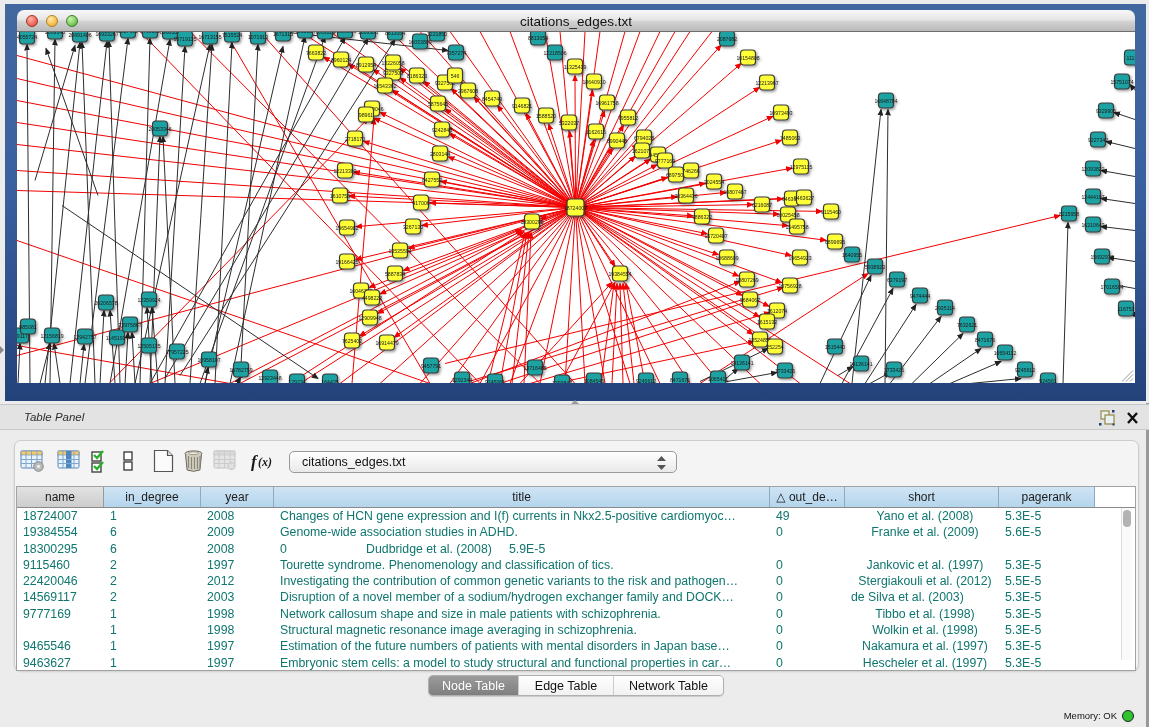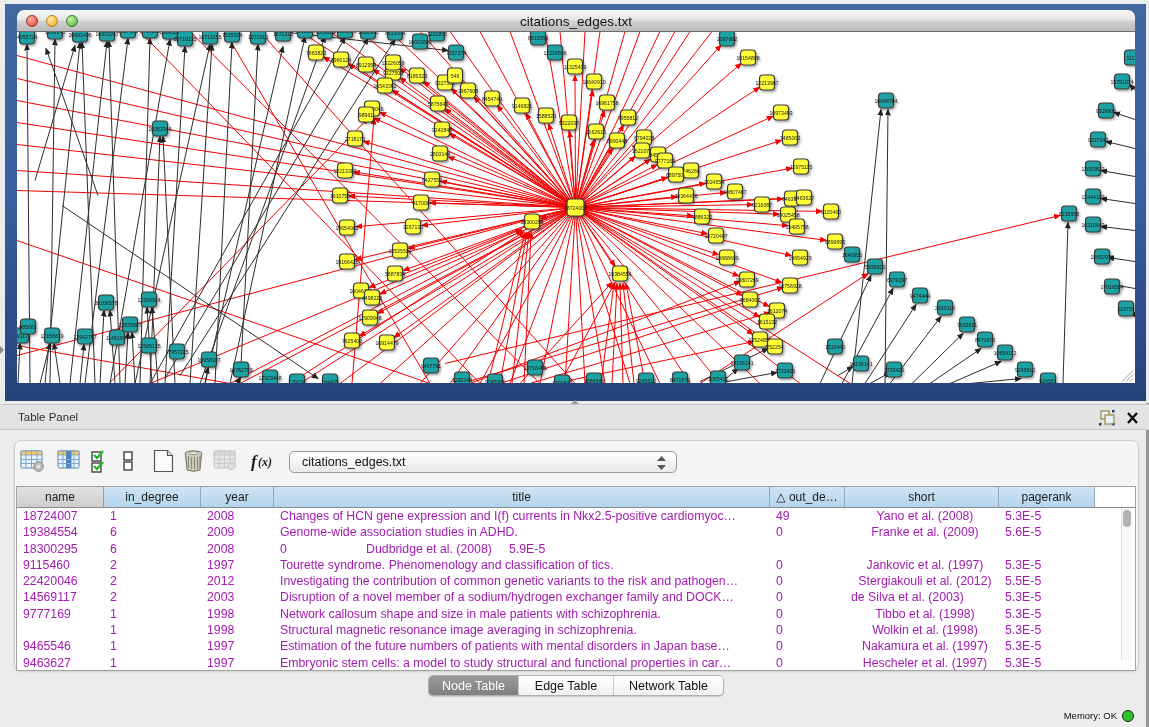--- a/index.html
+++ b/index.html
@@ -8,33 +8,33 @@
 #titlebar{position:absolute;left:17px;top:10px;width:1118px;height:22px;
  border-radius:7px 7px 0 0;
  background:linear-gradient(180deg,#f7f7f7 0%,#e6e6e6 45%,#d2d2d2 55%,#b9b9b9 100%);
  border-bottom:1px solid #6e6e6e;}
 #titlebar .title{position:absolute;width:100%;text-align:center;top:3.5px;
  font-size:13.5px;font-weight:normal;color:#111;}
 .tl{position:absolute;top:5px;width:12px;height:12px;border-radius:50%;}
 #canvas{position:absolute;left:17px;top:32px;width:1118px;height:351px;background:#fff;overflow:hidden;}
 #tpbar{position:absolute;left:0;top:404px;width:1149px;height:26px;background:#e3e3e3;
  border-top:1px solid #c6c6c6;border-bottom:1px solid #c9c9c9;}
-#tpbar .t{position:absolute;left:18px;top:6px;font-size:11.5px;color:#2e2e2e;}
+#tpbar .t{position:absolute;left:24px;top:6px;font-size:11.5px;color:#2e2e2e;font-style:italic;}
 #panel{position:absolute;left:14px;top:440px;width:1125px;height:231px;background:#f4f4f4;
  border:1px solid #cdcdcd;border-radius:7px;box-shadow:0 1px 2px rgba(0,0,0,0.12);}
 #dd{position:absolute;left:289px;top:451px;width:388px;height:22px;border:1px solid #9a9a9a;
  border-radius:5px;background:linear-gradient(180deg,#ffffff,#e9e9e9);
  font-size:12.5px;color:#111;line-height:20px;padding-left:12px;}
 #table{position:absolute;left:16px;top:486px;width:1120px;height:185px;background:#fff;
  border:1px solid #a2a2a2;}
 #thead{display:flex;height:21px;border-bottom:1px solid #8a8a8a;}
 .hc{background:linear-gradient(180deg,#cfe4f4,#b4d5ec);border-right:1px solid #8fa9bd;
  font-size:12px;color:#1c1c1c;text-align:center;line-height:20px;flex:none;}
 .hc.gray{background:linear-gradient(180deg,#e2e2e2,#cdcdcd);border-right:1px solid #9a9a9a;}
-.tr{display:flex;height:16.3px;font-size:12.3px;color:#a21caf;}
+.tr{display:flex;height:16.3px;font-size:12.3px;color:#0f766e;}
 .c{flex:none;padding-left:6px;white-space:nowrap;overflow:hidden;line-height:16px;}
 #sb{position:absolute;left:1121px;top:508px;width:11px;height:152px;background:#fafafa;
  border-left:1px solid #e0e0e0;}
 #sbt{position:absolute;left:1122.5px;top:510px;width:8px;height:17px;background:#b3b3b3;border-radius:4px;}
 #tabs{position:absolute;left:428px;top:675px;height:21px;display:flex;
  border:1px solid #b0b0b0;border-radius:5px;background:#fdba74;overflow:hidden;
  box-shadow:0 1px 1px rgba(0,0,0,0.15);}
 #tabs div{font-size:12.5px;line-height:20px;text-align:center;flex:none;}
 #tabs .sel{background:linear-gradient(180deg,#9b9b9b,#7f7f7f);color:#fff;width:89px;}
 #tabs .n{color:#111;background:linear-gradient(180deg,#ffffff,#f1f1f1);border-left:1px solid #ccc;}

